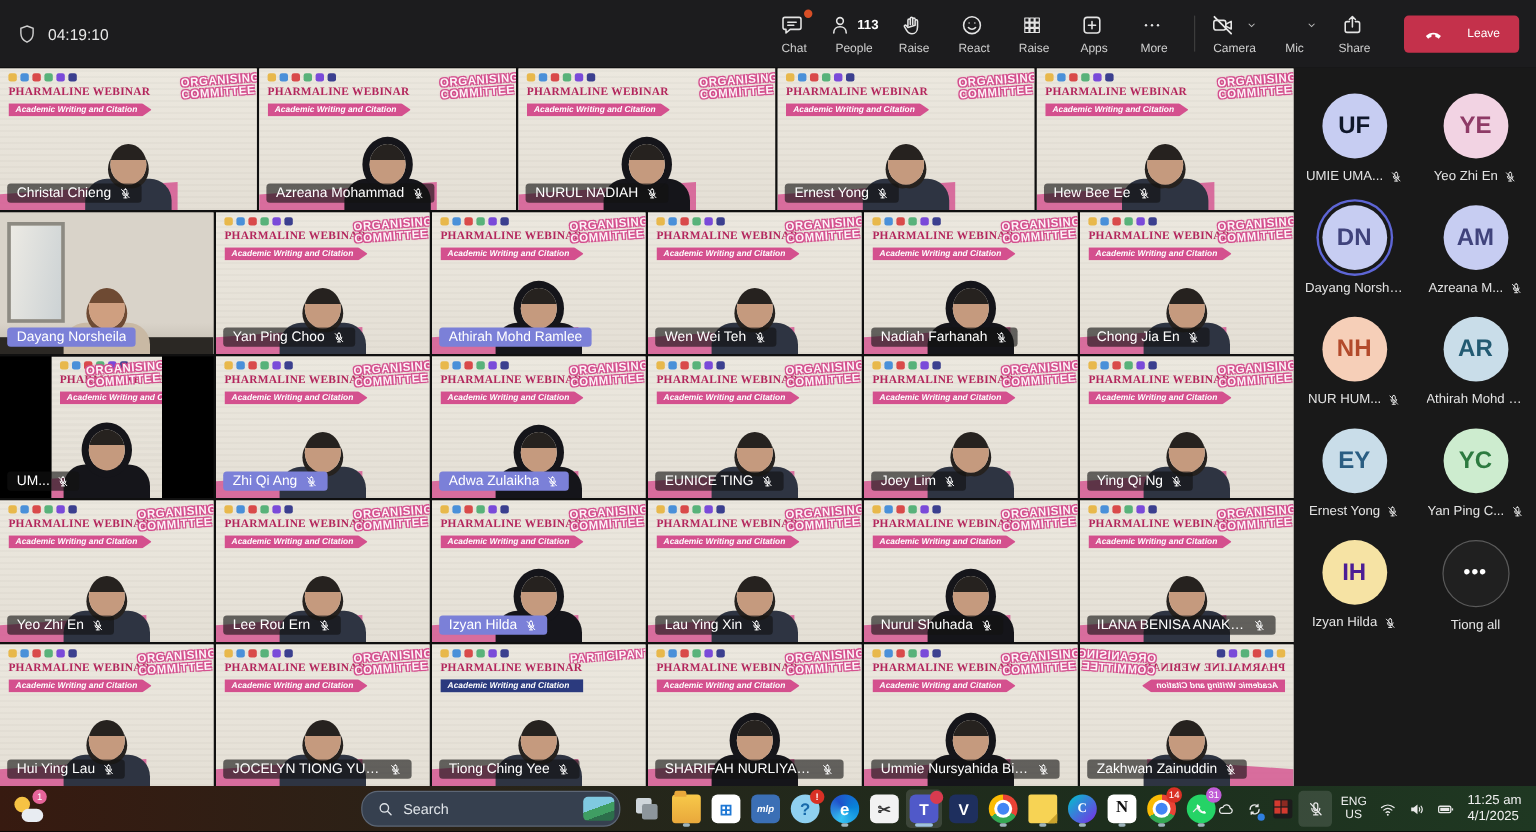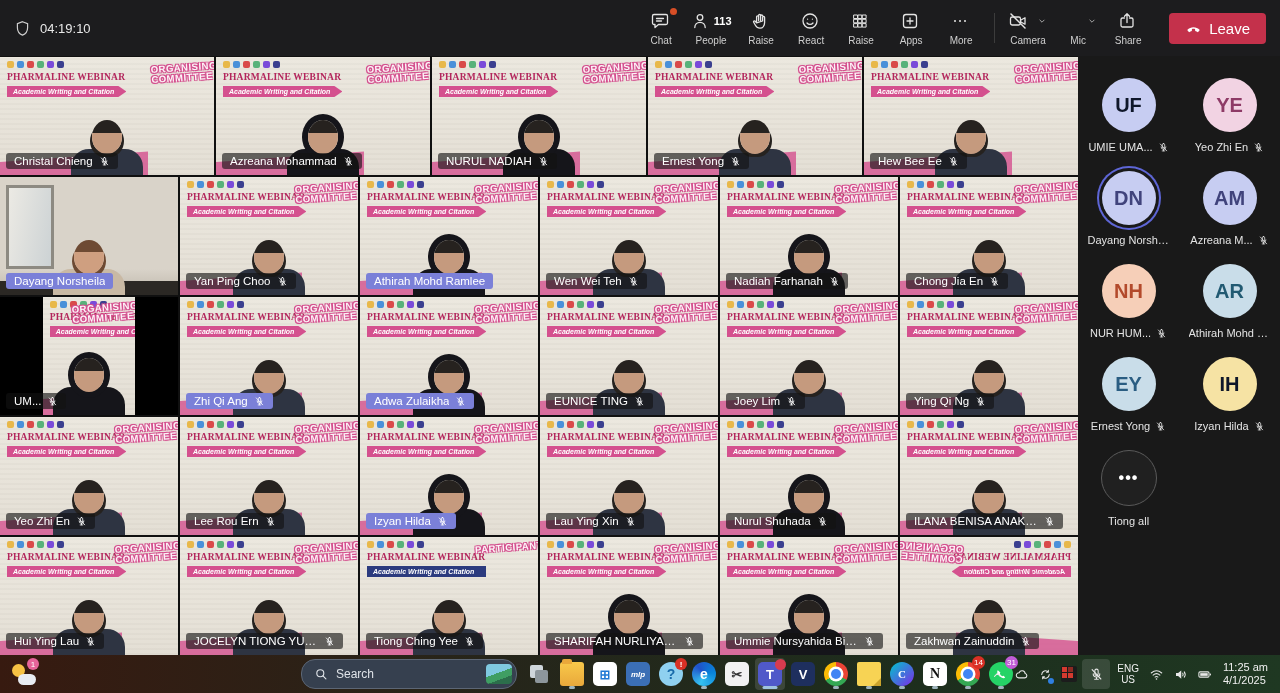--- a/index.html
+++ b/index.html
@@ -14,21 +14,21 @@
   .titem{display:flex;flex-direction:column;align-items:center;justify-content:center;min-width:46px;padding:4px 2px;cursor:pointer;position:relative;}
   .ticon-wrap{position:relative;display:flex;align-items:center;height:22px;}
   .ticon{width:20px;height:20px;stroke:#e4e4e4;fill:none;stroke-width:1.3;stroke-linecap:round;stroke-linejoin:round;}
   .tlabel{font-size:10px;color:#cfcfcf;margin-top:3px;white-space:nowrap;}
   .tcount{font-size:11px;color:#fff;margin-left:3px;font-weight:bold;}
   .tbadge{position:absolute;top:-2px;right:-4px;width:7px;height:7px;border-radius:50%;background:#d74e26;display:none;}
   .titem.has-badge .tbadge{display:block;}
   .tchev{width:12px;height:12px;stroke:#bdbdbd;fill:none;stroke-width:1.4;margin-left:5px;display:none;}
   .titem.has-chev .tchev{display:block;}
   .tdivider{width:1px;height:30px;background:#3c3c3c;margin:0 8px;}
-  #leave-btn{display:flex;align-items:center;gap:7px;background:#c4314b;color:#fff;font-size:15px;border-radius:4px;padding:7px 16px;margin:0 14px 0 16px;cursor:pointer;}
+  #leave-btn{display:flex;align-items:center;gap:20px;background:#c4314b;color:#fff;font-size:10px;border-radius:4px;padding:7px 16px;margin:0 14px 0 16px;cursor:pointer;}
   #leave-btn svg{width:17px;height:17px;fill:#fff;stroke:none;}
 
   
   #stage{position:absolute;top:56px;left:0;right:0;bottom:38px;display:flex;}
   #grid{width:1078px;display:flex;flex-direction:column;gap:2px;background:#101010;padding:1px 0 0 0;box-sizing:border-box;}
   .grow{flex:1;display:flex;gap:2px;}
   .tile{flex:1;position:relative;overflow:hidden;background:#e9e5dc;cursor:pointer;}
 
   
   .vbg{position:absolute;inset:0;overflow:hidden;background:
@@ -1216,23 +1216,34 @@
           </div>
     <div class="srow">
       <span class="sname">Ernest Yong</span>
       <svg class="smic">
               <use href="#sym-micoff"></use>
             </svg>
     </div>
   </div>
 
 
-
   <div class="scell">
-    <div class="savatar" style="background: rgb(246, 227, 164); color: #0f172a;">
+    <div class="savatar" style="background: rgb(205, 236, 207); color: rgb(44, 122, 63);">
+            <span class="sinitials">YC</span>
+          </div>
+    <div class="srow">
+      <span class="sname">Yan Ping C...</span>
+      <svg class="smic">
+              <use href="#sym-micoff"></use>
+            </svg>
+    </div>
+  </div>
+
+  <div class="scell">
+    <div class="savatar" style="background: rgb(246, 227, 164); color: #4c1d95;">
             <span class="sinitials">IH</span>
           </div>
     <div class="srow">
       <span class="sname">Izyan Hilda</span>
       <svg class="smic">
               <use href="#sym-micoff"></use>
             </svg>
     </div>
   </div>
 

